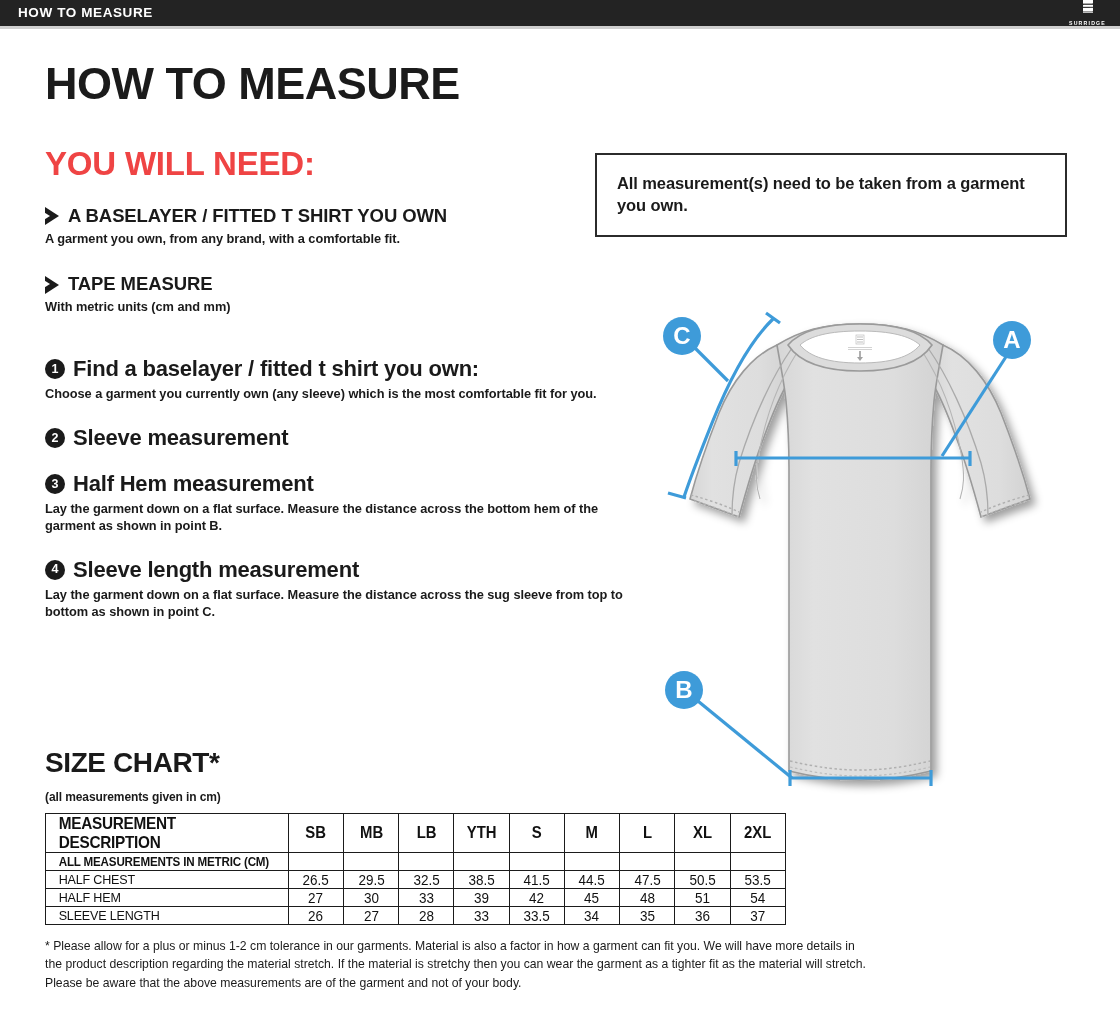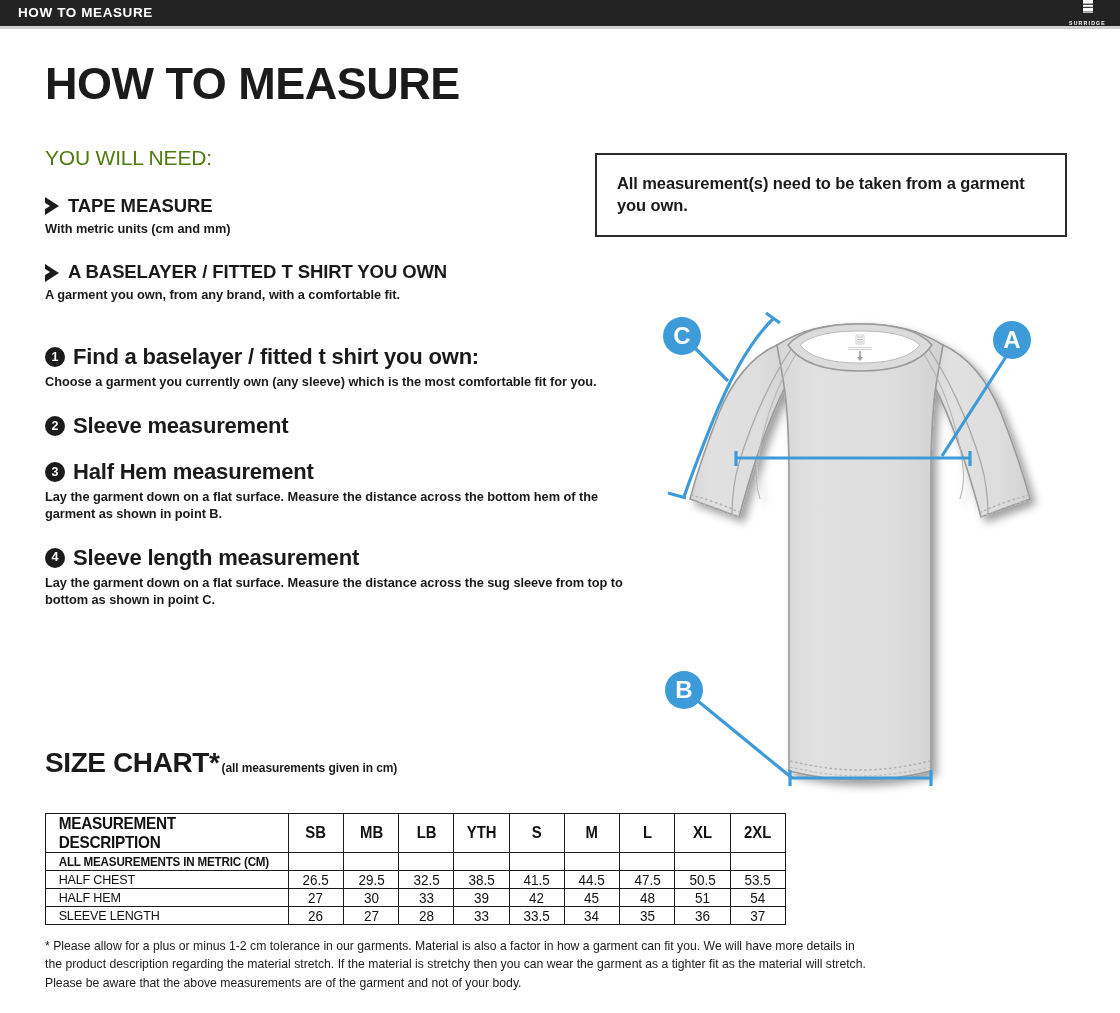--- a/index.html
+++ b/index.html
@@ -42,22 +42,22 @@
   #page { position:absolute; left:0; top:29px; width:1120px; height:984px; }
 
   
   #left-col { position:absolute; left:45px; top:32px; width:580px; }
 
   h1#main-title {
     font-size:45px; font-weight:bold; letter-spacing:-0.5px;
     margin:0 0 0 0; line-height:1; color:#1b1b1b;
   }
   h2#need-title {
-    font-size:21px; font-weight:normal; letter-spacing:-0.2px;
-    margin:41px 0 0 0; line-height:1; color:#4d7c0f;
+    font-size:33px; font-weight:bold; letter-spacing:-0.2px;
+    margin:41px 0 0 0; line-height:1; color:#ef4444;
   }
 
   .need-block { margin-top:29px; }
   .need-block.second { margin-top:27px; }
   .need-head {
     display:flex; align-items:center; gap:9px;
     font-size:18.5px; font-weight:bold; letter-spacing:-0.1px; line-height:1;
   }
   .tri {
     width:0; height:0; display:inline-block;
@@ -114,21 +114,21 @@
   
   #shirt-wrap {
     position:absolute; left:640px; top:272px;
     width:440px; height:510px;
   }
   #shirt-svg { display:block; }
 
   
   #sizechart-head {
     position:absolute; left:45px; top:720px;
-    display:flex; align-items:baseline; gap:2px;
+    display:flex; align-items:baseline; gap:14px;flex-direction:column;
   }
   #sizechart-title {
     font-size:28px; font-weight:bold; letter-spacing:-0.4px; line-height:1;
   }
   #sizechart-note {
     font-size:12px; font-weight:bold; letter-spacing:-0.1px; line-height:1;
   }
 
   #size-table {
     position:absolute; left:45px; top:784px;
@@ -190,34 +190,34 @@
 </div>
 <div id="topbar-underline"></div>
 
 <div id="page">
 
   <div id="left-col">
 
     <h1 id="main-title">HOW TO MEASURE</h1>
     <h2 id="need-title">YOU WILL NEED:</h2>
 
+    <div class="need-block second">
+      <div class="need-head">
+        <span class="tri"></span>
+        <span>A BASELAYER / FITTED T SHIRT YOU OWN</span>
+      </div>
+      <div class="need-sub">A garment you own, from any brand, with a comfortable fit.</div>
+    </div>
+
     <div class="need-block">
       <div class="need-head">
         <span class="tri"></span>
         <span>TAPE MEASURE</span>
       </div>
       <div class="need-sub">With metric units (cm and mm)</div>
-    </div>
-
-    <div class="need-block second">
-      <div class="need-head">
-        <span class="tri"></span>
-        <span>A BASELAYER / FITTED T SHIRT YOU OWN</span>
-      </div>
-      <div class="need-sub">A garment you own, from any brand, with a comfortable fit.</div>
     </div>
 
     <div id="steps">
 
       <div class="step">
         <div class="step-head">
           <span class="step-num">1</span>
           <span class="step-title">Find a baselayer / fitted t shirt you own:</span>
         </div>
         <div class="step-body">Choose a garment you currently own (any sleeve) which is the most comfortable fit for you.</div>

